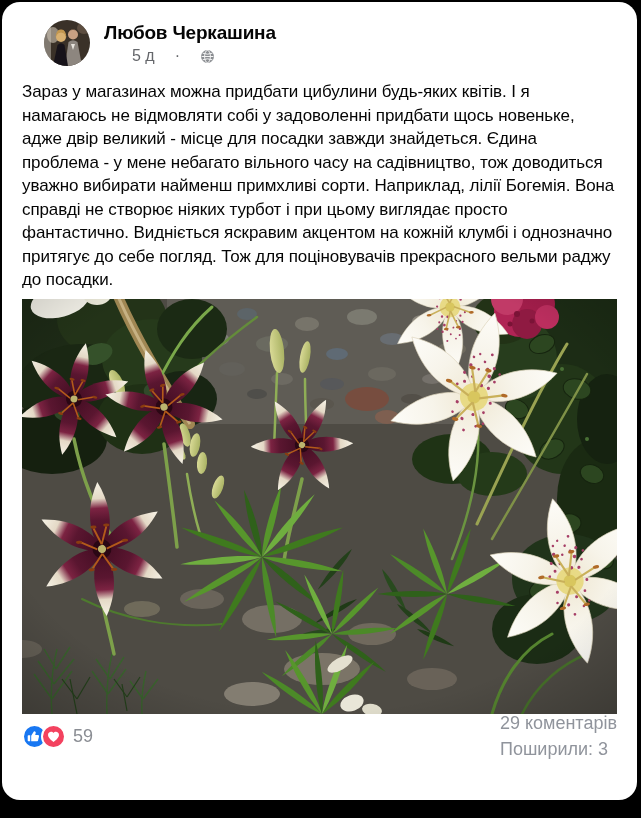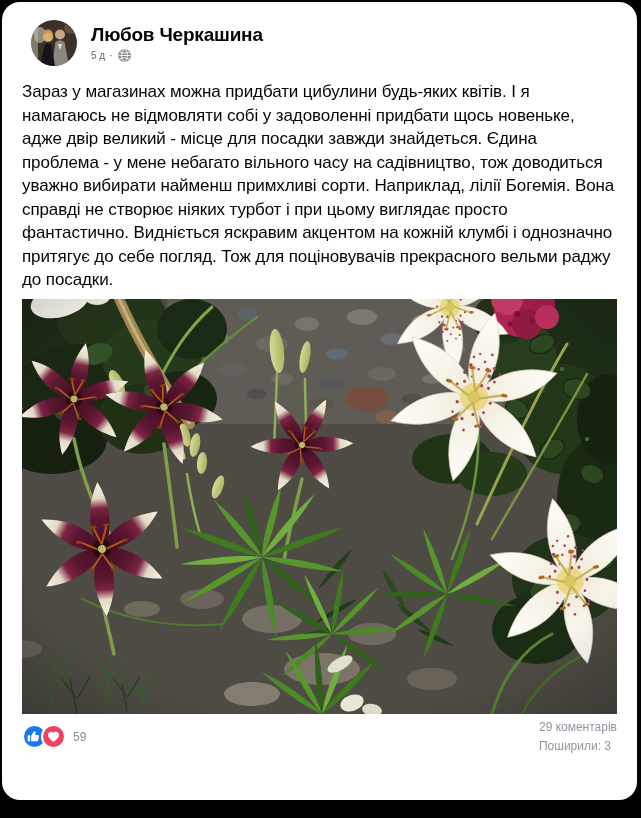--- a/index.html
+++ b/index.html
@@ -6,40 +6,40 @@
   body{
     width:641px;height:818px;overflow:hidden;background:#000;
     font-family:"Liberation Sans","DejaVu Sans",sans-serif;
     -webkit-font-smoothing:antialiased;
   }
   .card{
     position:absolute;left:2px;top:2px;width:635px;height:798px;
     background:#fff;border-radius:18px;overflow:hidden;
   }
   
-  .header{display:flex;align-items:center;gap:14px;padding:18px 20px 0 29px;}
+  .header{display:flex;align-items:center;gap:14px;padding:18px 20px 0 42px;}
   .avatar{width:46px;height:46px;border-radius:50%;overflow:hidden;flex:0 0 46px;cursor:pointer;}
   .hinfo{display:flex;flex-direction:column;}
   .name{font-size:19px;font-weight:700;color:#050505;letter-spacing:-0.2px;line-height:22px;cursor:pointer;}
-  .meta{display:flex;align-items:center;gap:4px;font-size:10px;color:#65676b;margin-top:3px;}
+  .meta{display:flex;align-items:center;gap:20px;font-size:16px;color:#65676b;margin-top:3px;margin-left:28px;}
   .meta .dot{color:#65676b;}
   .globe{width:13px;height:13px;display:inline-block;margin-left:1px;}
   
   .post-text{
     padding:14px 20px 0 20px;width:595px;box-sizing:content-box;
     font-size:17px;line-height:23.5px;color:#050505;letter-spacing:-0.1px;
     margin:0;
   }
   
   .photo-wrap{margin:7px 20px 0 20px;width:595px;height:415px;background:#4c473f;cursor:pointer;}
   .photo-wrap svg{display:block;}
   
   .footer{
     margin:0 20px;height:46px;display:flex;align-items:center;
-    justify-content:space-between;font-size:12px;color:#90949c;
+    justify-content:space-between;font-size:18px;color:#90949c;
   }
   .rx{display:flex;align-items:center;}
   .rx-icon{width:21px;height:21px;border-radius:50%;border:2px solid #fff;box-sizing:content-box;cursor:pointer;}
   .rx-like{background:#1877f2;z-index:1;}
   .rx-love{background:#f3425f;margin-left:-6px;z-index:2;}
   .rx-count{margin-left:7px;color:#8a8d93;cursor:pointer;}
   .counters{display:flex;gap:5px;color:#90949c;flex-direction:column;}
   .counters span{cursor:pointer;}
 </style>
 </head>

